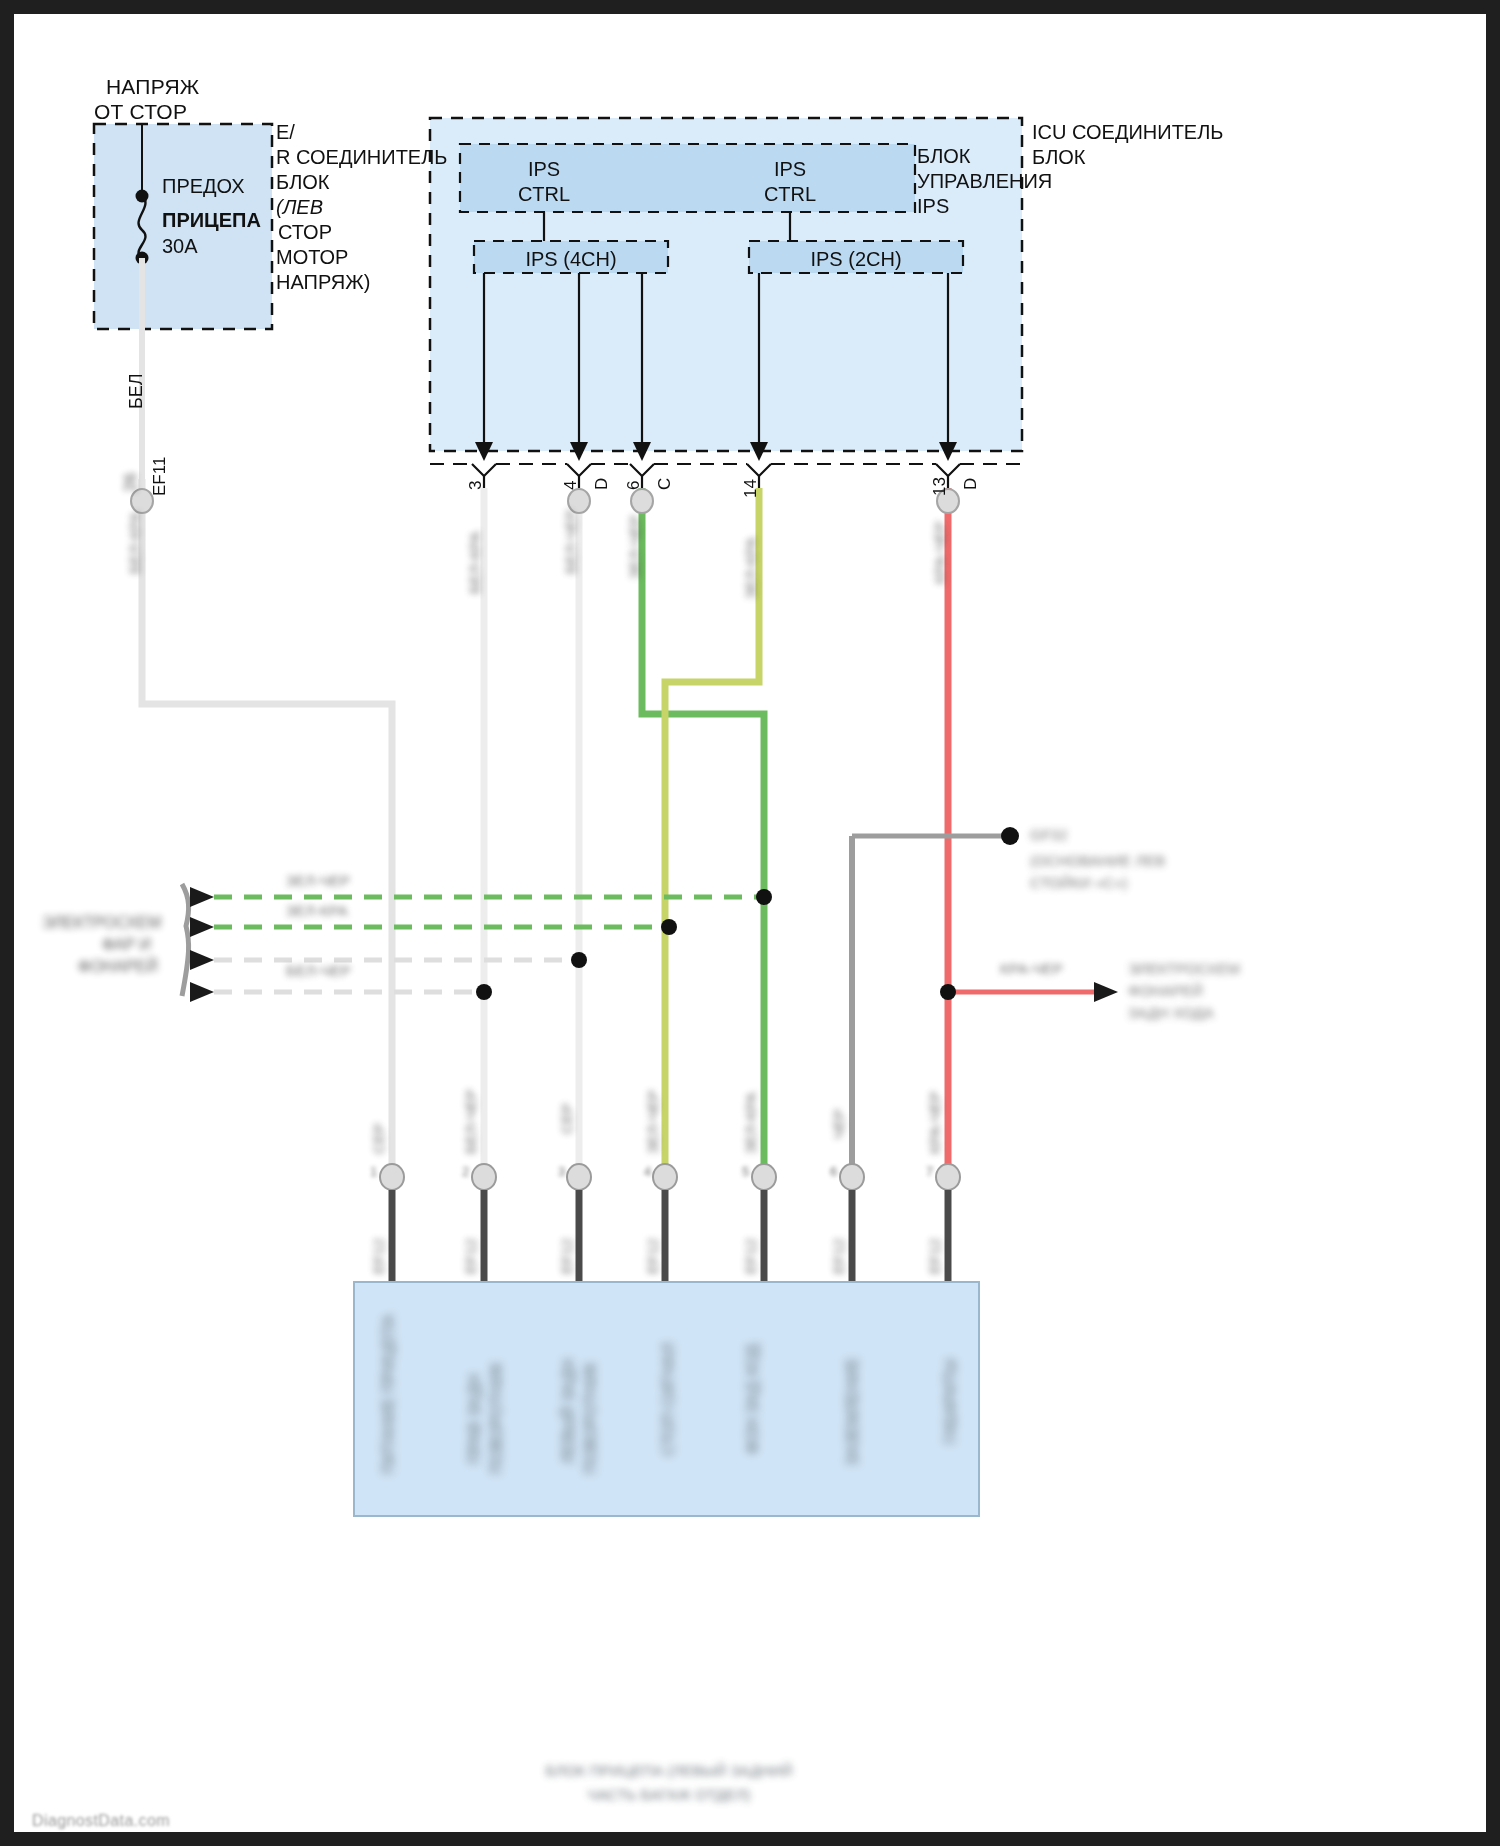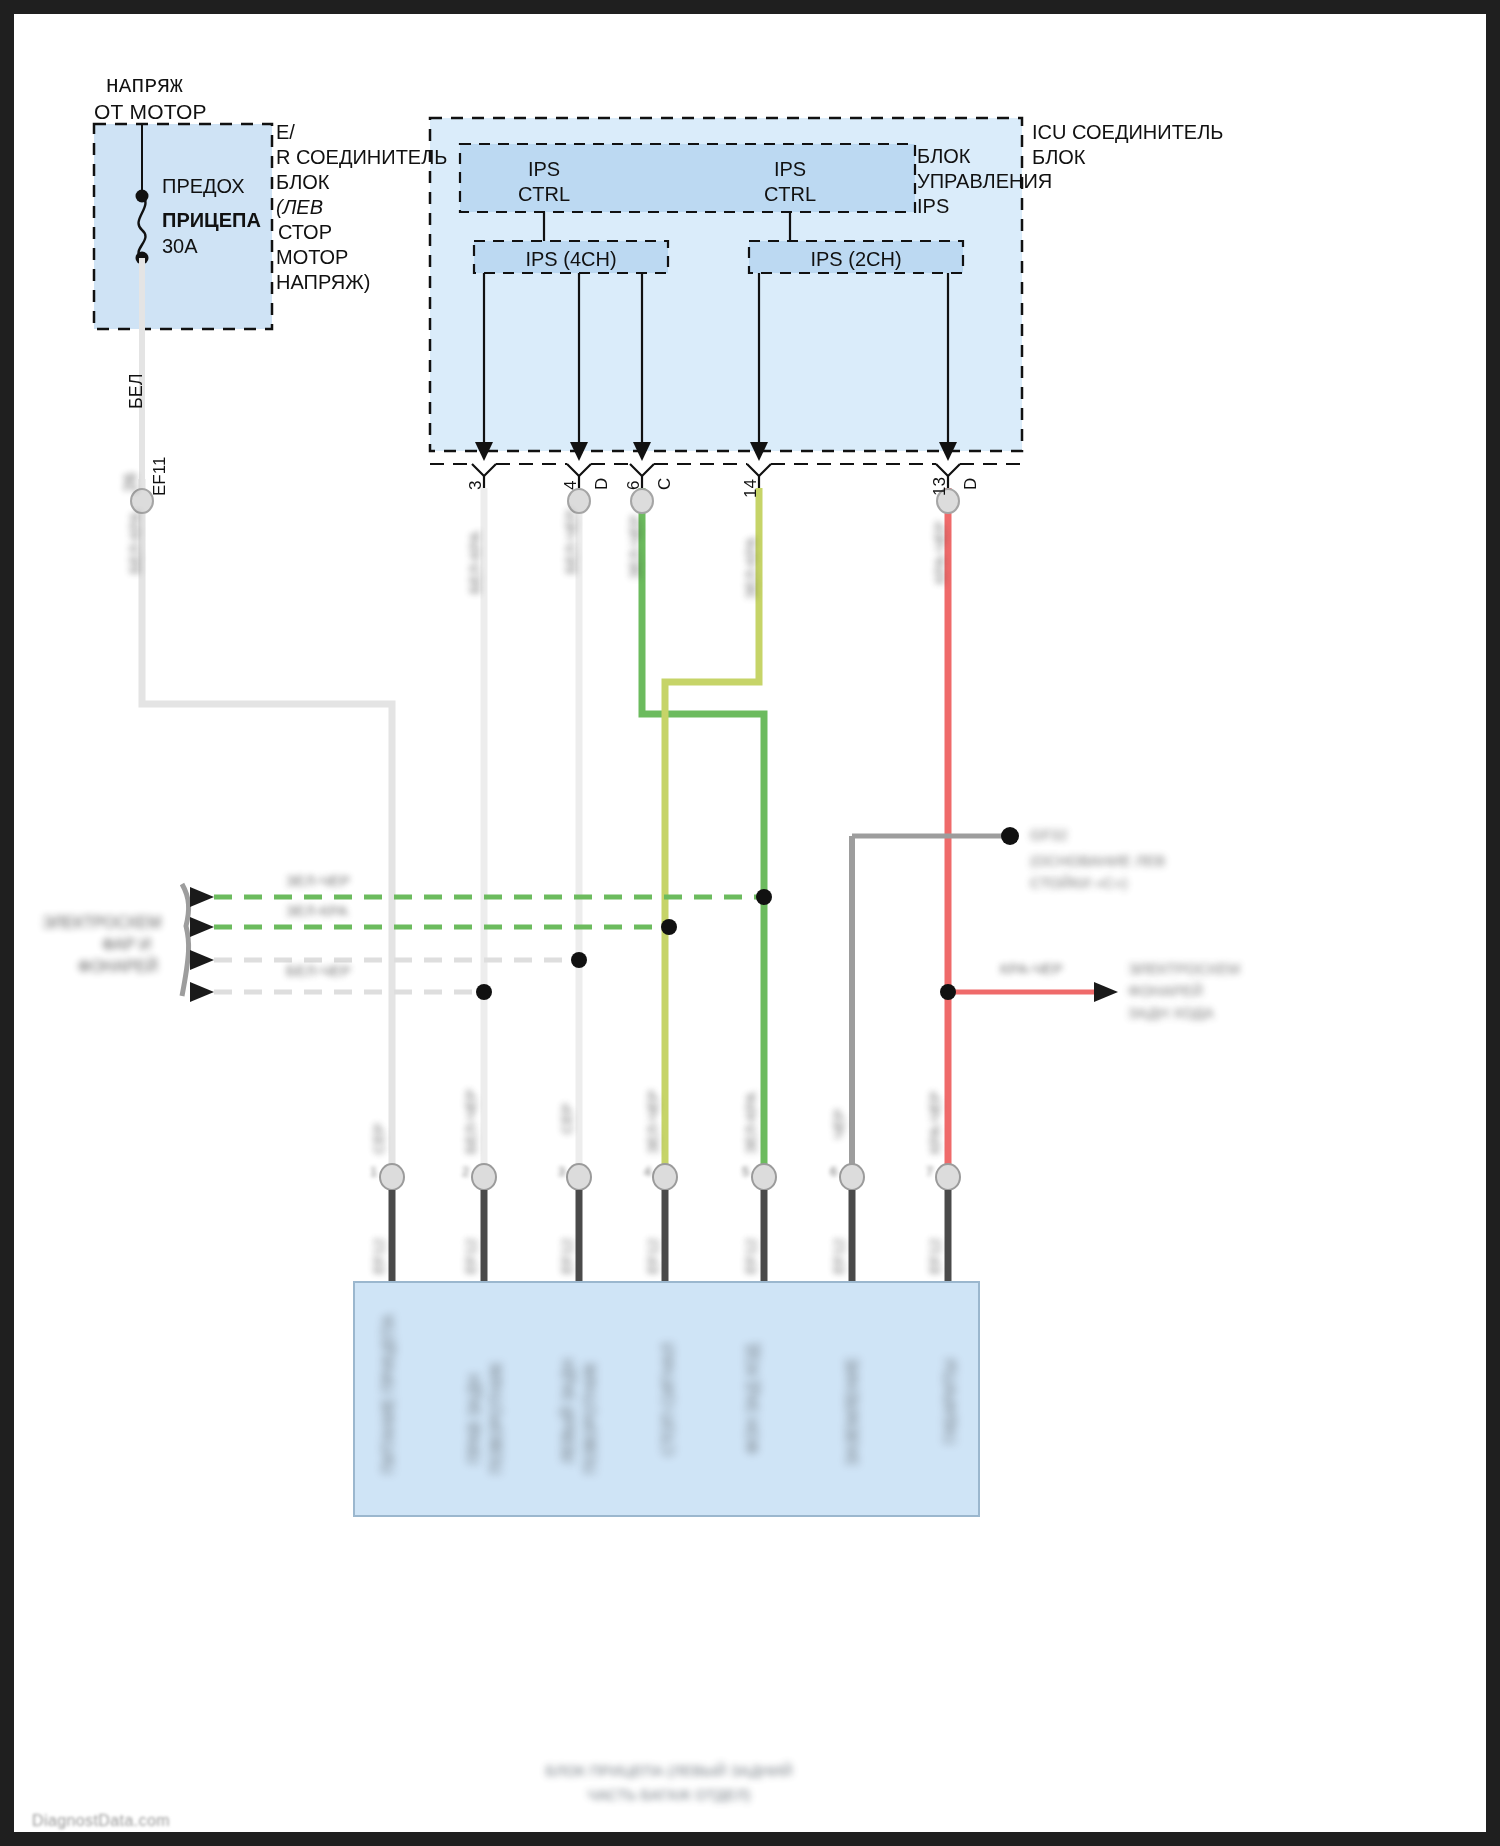--- a/index.html
+++ b/index.html
@@ -157,22 +157,22 @@
       <path d="M651 1176 L651 1270"></path>
       <path d="M750 1176 L750 1270"></path>
       <path d="M838 1176 L838 1270"></path>
       <path d="M934 1176 L934 1270"></path>
     </g>
 
     <rect x="340" y="1268" width="625" height="234" fill="#cfe4f6" stroke="#9bb7ce" stroke-width="2"></rect>
 
   </svg>
 
-  <div class="txt t-head" style="left:92px;top:60px;font-family:Liberation Mono, monospace;">НАПРЯЖ</div>
-  <div class="txt t-head" style="left:80px;top:85px;">ОТ МОТОР</div>
+  <div class="txt t-head" style="left:92px;top:60px;">НАПРЯЖ</div>
+  <div class="txt t-head" style="left:80px;top:85px;">ОТ СТОР</div>
 
   <div class="txt t-blk" style="left:148px;top:160px;">ПРЕДОХ</div>
   <div class="txt t-blk" style="left:148px;top:194px;font-weight:bold;">ПРИЦЕПА</div>
   <div class="txt t-blk" style="left:148px;top:220px;">30A</div>
 
   <div class="txt t-blk" style="left:262px;top:106px;">E/</div>
   <div class="txt t-blk" style="left:262px;top:131px;">R СОЕДИНИТЕЛЬ</div>
   <div class="txt t-blk" style="left:262px;top:156px;">БЛОК</div>
   <div class="txt t-blk" style="left:262px;top:181px;font-style:italic;">(ЛЕВ</div>
   <div class="txt t-blk" style="left:264px;top:206px;">СТОР</div>

